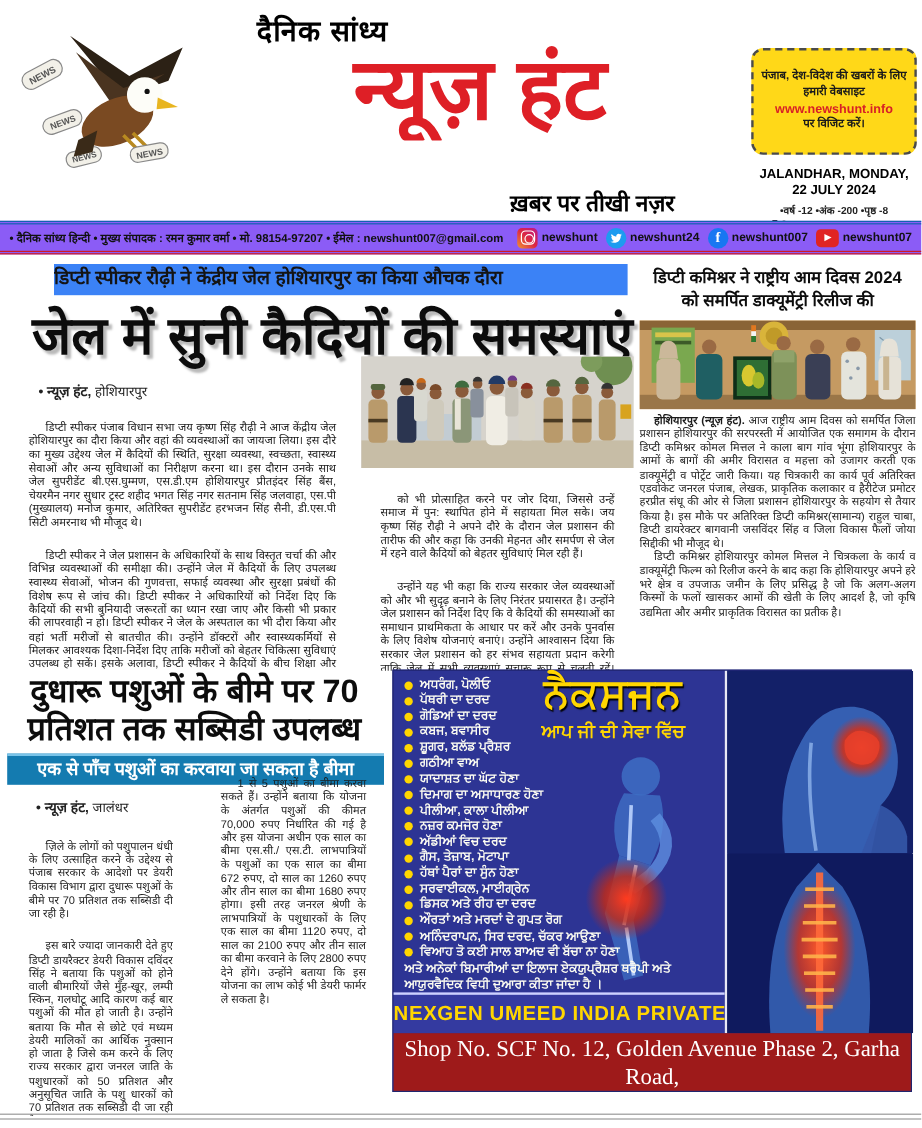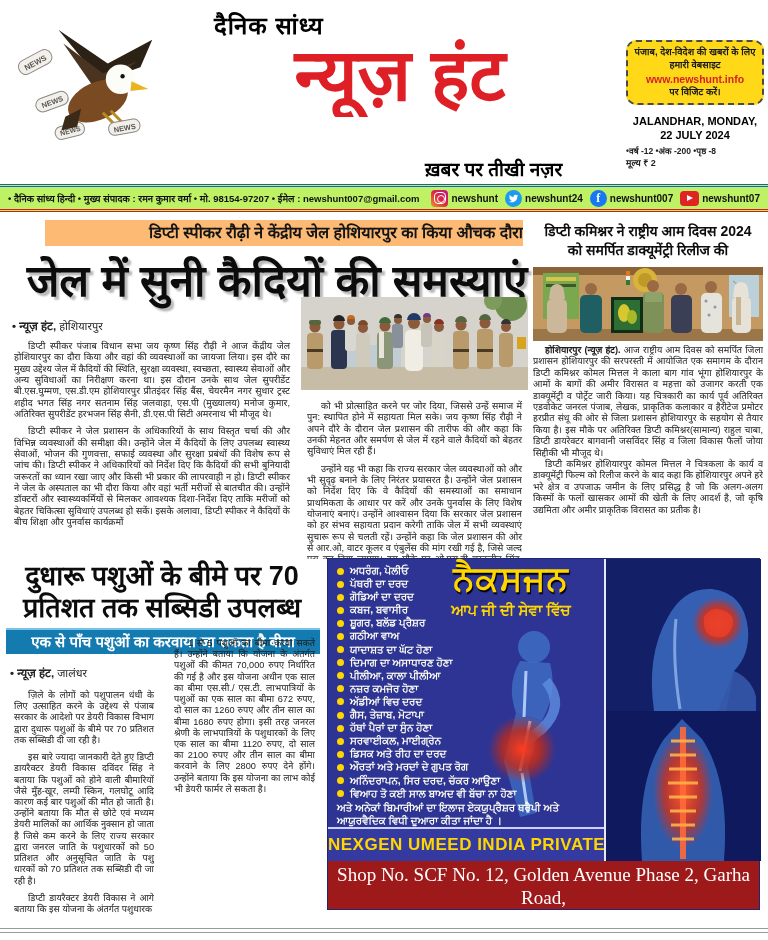--- a/index.html
+++ b/index.html
@@ -11,56 +11,56 @@
   }
   
   .masthead { position:absolute; left:0; top:0; width:768px; height:184px; background:#fff; }
   .eagle-logo { position:absolute; left:4px; top:20px; width:168px; height:152px; }
   .daily-label { position:absolute; left:214px; top:8px; font-size:24px; font-weight:bold; letter-spacing:1px; color:#000; }
   .paper-title { position:absolute; left:175px; top:34px; width:450px; text-align:center;
     font-size:72px; line-height:1.15; font-weight:700; color:#de1f26; white-space:nowrap; overflow:hidden; }
   .tagline { position:absolute; left:425px; top:156px; width:200px; text-align:left;
     font-size:19px; font-weight:bold; color:#000; white-space:nowrap; }
   .mast-right { position:absolute; left:626px; top:40px; width:138px; }
-  .web-box { background:#ffd818; border:2px dashed #4a4a4a; border-radius:10px; padding:4px 3px;
+  .web-box { background:#ffd818; border:2px dashed #4a4a4a; border-radius:10px; padding:16px 3px;
     font-size:9.5px; font-weight:bold; text-align:center; line-height:1.35; color:#1a1a1a; }
   .web-url { display:block; color:#d81f26; font-size:10.5px; text-decoration:none; font-weight:bold; cursor:pointer; }
   .dateline { margin-top:9px; text-align:center; font-size:11px; font-weight:bold; line-height:1.35; color:#000; }
-  .issue-info { margin-top:2px; font-size:8.5px; font-weight:bold; color:#222; white-space:nowrap; }
+  .issue-info { margin-top:2px; text-align:center; font-size:8.5px; font-weight:bold; color:#222; white-space:nowrap; }
   .price { font-size:9px; font-weight:bold; color:#222; }
   
   .contact-bar { position:absolute; left:0; top:184px; width:768px; height:28px;
     border-top:3px double #1462b2; border-bottom:3px double #cf1b24;
-    display:flex; align-items:center; padding:0 8px; background:#bef264;justify-content:flex-end; }
+    display:flex; align-items:center; padding:0 8px; background:#8b5cf6;justify-content:flex-end; }
   .contact-text { font-size:9.5px; font-weight:bold; white-space:nowrap; color:#111; }
   .socials { display:flex; align-items:center; gap:7px; margin-left:auto; }
   .social { display:flex; align-items:center; gap:3px; font-size:10px; font-weight:bold; cursor:pointer; }
   .icon-ig { width:17px; height:17px; border-radius:4px; position:relative;
     background:linear-gradient(45deg,#f09433,#dc2743,#bc1888); }
   .icon-ig::before { content:""; position:absolute; left:2.5px; top:2.5px; right:2.5px; bottom:2.5px;
     border:1.5px solid #fff; border-radius:4px; }
   .icon-ig::after { content:""; position:absolute; left:5.5px; top:5.5px; width:6px; height:6px;
     border:1.5px solid #fff; border-radius:50%; }
   .icon-tw { width:17px; height:17px; border-radius:50%; background:#1d9bf0; display:flex; align-items:center; justify-content:center; }
   .icon-fb { width:17px; height:17px; border-radius:50%; background:#1877f2; color:#fff; text-align:center;
     line-height:16px; font-size:12px; font-weight:bold; font-family:"Liberation Serif",serif; }
   .icon-fb::after { content:"f"; }
   .icon-yt { width:19px; height:15px; border-radius:4px; background:#e02424; position:relative; }
   .icon-yt::after { content:""; position:absolute; left:7px; top:4px; width:0; height:0;
     border-left:6px solid #fff; border-top:3.5px solid transparent; border-bottom:3.5px solid transparent; }
   
-  .kicker { position:absolute; left:45px; top:220px; width:478px; height:26px; background:#fdba74;
-    color:#141414; font-size:16px; font-weight:bold; text-align:right; line-height:26px; white-space:nowrap; overflow:hidden; }
+  .kicker { position:absolute; left:45px; top:220px; width:478px; height:26px; background:#3b82f6;
+    color:#141414; font-size:16px; font-weight:bold; text-align:left; line-height:26px; white-space:nowrap; overflow:hidden; }
   .lead-headline { position:absolute; left:12px; top:248px; width:530px; text-align:center;
     font-size:44px; font-weight:900; color:#0c0c0c; line-height:1.5; white-space:nowrap; overflow:hidden;
     text-shadow:3px 3px 2px #b9b9b9; }
   .byline { font-size:11px; color:#222; }
-  .byline b { font-size:11.5px; }
+  .byline b { font-size:11.5px;margin-left:20px; }
   .lead-byline { position:absolute; left:12px; top:318px; }
-  .story-text p { margin:6px; text-indent:14px; text-align:justify; font-size:9.3px; line-height:1.22; color:#1c1c1c; }
+  .story-text p { margin:16px; text-indent:14px; text-align:justify; font-size:9.3px; line-height:1.22; color:#1c1c1c; }
   .lead-col1 { position:absolute; left:8px; top:335px; width:288px; height:224px; overflow:hidden; }
   .lead-photo { position:absolute; left:301px; top:297px; width:227px; height:93px; overflow:hidden; background:#d6d3cc; }
   .lead-col2 { position:absolute; left:301px; top:395px; width:227px; height:164px; overflow:hidden; }
   
   .dc-headline { position:absolute; left:533px; top:222px; width:230px; text-align:center;
     font-size:14px; font-weight:bold; line-height:1.38; color:#0d0d0d; }
   .dc-photo { position:absolute; left:533px; top:267px; width:230px; height:74px; overflow:hidden; background:#c59a62; }
   .dc-text { position:absolute; left:533px; top:345px; width:230px; height:213px; overflow:hidden; }
   .dc-text p { margin:0; text-indent:12px; text-align:justify; font-size:9.2px; line-height:1.24; color:#1c1c1c; }
   

